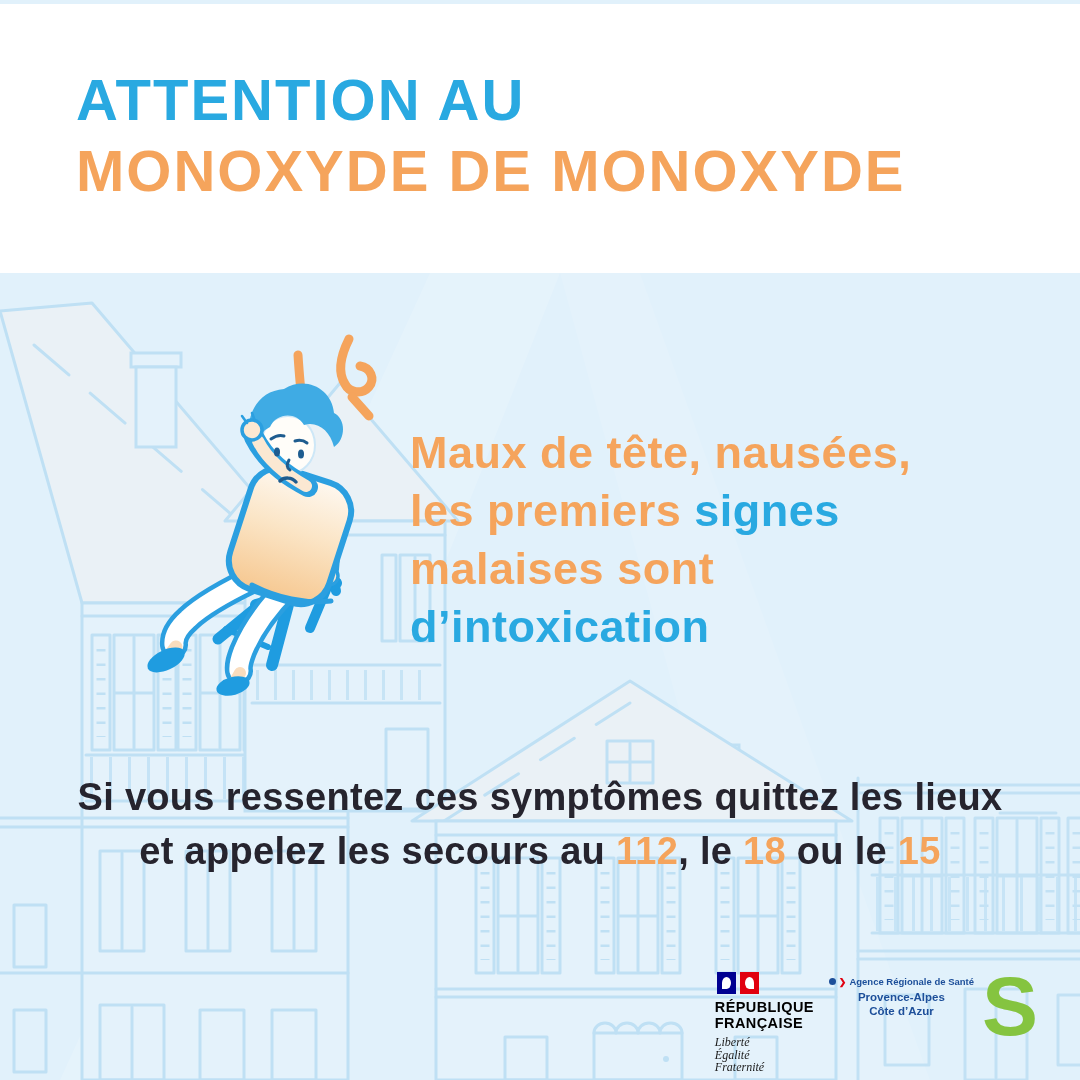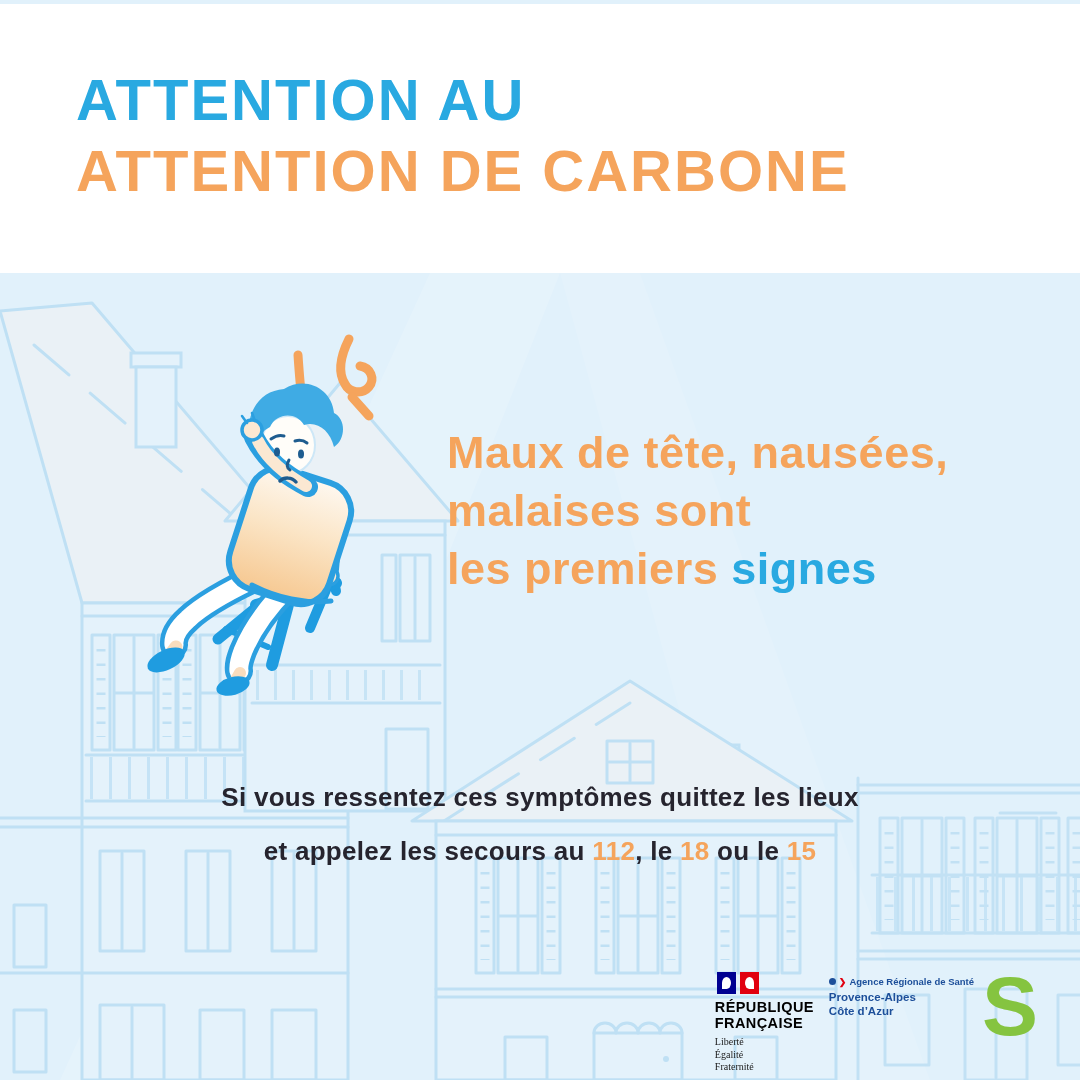--- a/index.html
+++ b/index.html
@@ -18,60 +18,60 @@
   .white-band{position:absolute;left:0;top:4px;width:1080px;height:269px;background:#ffffff;}
   .title{position:absolute;left:76px;top:64px;font-weight:bold;font-size:58px;
          letter-spacing:2px;line-height:71px;white-space:nowrap;}
   .title-l1{color:var(--blue);}
   .title-l2{color:var(--orange);}
   .bg-svg{position:absolute;left:0;top:273px;width:1080px;height:807px;display:block;}
   .bl{stroke:var(--line_blue);stroke-width:3;fill:none;stroke-linecap:round;stroke-linejoin:round;}
   .blf{stroke:var(--line_blue);stroke-width:3;fill:#EAF1F6;stroke-linejoin:round;}
   .facade{stroke:var(--line_blue);stroke-width:3;fill:#E4F2FB;}
   .symptoms{position:absolute;left:410px;top:424px;font-size:45px;font-weight:bold;
-            line-height:58px;letter-spacing:0.5px;color:var(--orange);white-space:nowrap;margin-left:37px;}
+            line-height:58px;letter-spacing:0.5px;color:var(--orange);white-space:nowrap;}
   .symptoms .blue-part{color:var(--blue);}
   .instructions{position:absolute;left:0;top:770px;width:1080px;text-align:center;
-                font-size:26px;font-weight:bold;line-height:54px;color:var(--dark);
+                font-size:38px;font-weight:bold;line-height:54px;color:var(--dark);
                 letter-spacing:0.3px;white-space:nowrap;}
   .instructions .dark{color:var(--dark);}
   .instructions .orange{color:var(--orange);}
   .logos{position:absolute;right:42px;top:972px;display:flex;gap:2px;align-items:flex-start;}
   .rf{width:112px;color:#000;}
   .rf-flag{display:flex;gap:4px;margin-left:2px;margin-bottom:5px;align-items:center;}
   .rf-flag .b{width:19px;height:22px;background:var(--rf_blue);position:relative;}
   .rf-flag .b::after{content:"";position:absolute;left:5px;top:5px;width:9px;height:12px;
       border-radius:50% 50% 50% 0;background:#fff;}
   .rf-flag .r{width:19px;height:22px;background:var(--rf_red);position:relative;}
   .rf-flag .r::after{content:"";position:absolute;left:5px;top:5px;width:9px;height:12px;
       border-radius:50% 50% 0 50%;background:#fff;}
   .rf-name{font-size:14.5px;font-weight:bold;line-height:16px;letter-spacing:0.4px;}
-  .rf-motto{margin-top:5px;font-family:"Liberation Serif", serif;
-            font-size:10px;line-height:12.5px;color:#1a1a1a;}
+  .rf-motto{margin-top:5px;font-family:"Liberation Serif", serif;font-style:italic;
+            font-size:12px;line-height:12.5px;color:#1a1a1a;}
   .ars{position:relative;padding-right:64px;min-height:92px;}
   .ars-word{font-size:50px;font-weight:bold;color:var(--ars_blue);line-height:42px;letter-spacing:-2px;}
   .ars-s{position:absolute;right:0;top:-8px;font-size:84px;line-height:84px;font-weight:bold;
          color:var(--ars_green);letter-spacing:0;}
   .ars-tag{position:relative;z-index:2;display:flex;align-items:center;gap:3px;margin-top:4px;
            font-size:9.5px;font-weight:bold;color:var(--ars_blue);white-space:nowrap;}
   .ars-dot{width:7px;height:7px;border-radius:50%;background:var(--ars_blue);display:inline-block;}
   .ars-chev{color:var(--rf_red);font-size:9px;}
   .ars-region{position:relative;z-index:2;font-size:11.5px;font-weight:bold;
-              color:var(--ars_blue);line-height:14px;margin-top:3px;}
+              color:var(--ars_blue);line-height:14px;margin-top:3px;text-align:center;}
 </style>
 </head>
 <body>
 
 <div class="poster">
 
   <div class="white-band"></div>
 
   <div class="title">
     <div class="title-l1">ATTENTION AU</div>
-    <div class="title-l2">ATTENTION DE CARBONE</div>
+    <div class="title-l2">MONOXYDE DE MONOXYDE</div>
   </div>
 
   <svg class="bg-svg" viewBox="0 0 1080 807" xmlns="http://www.w3.org/2000/svg">
     <defs>
       <linearGradient id="sweater" x1="0" y1="0" x2="0" y2="1">
         <stop offset="0" stop-color="#FEF8F0"></stop>
         <stop offset="0.45" stop-color="#FBE5C6"></stop>
         <stop offset="1" stop-color="#F6C891"></stop>
       </linearGradient>
       <g id="winU">
@@ -231,22 +231,23 @@
         <path d="M271,166 q7,-5 13,-3"></path>
         <path d="M295,168 q7,-2 12,2"></path>
         <path d="M289,187 q-4,7 1,10"></path>
         <path d="M280,208 c4,-4 12,-4 16,1" stroke-width="3.5"></path>
       </g>
     </g>
   </svg>
 
   <div class="symptoms">
     <div>Maux de tête, nausées,</div>
+    <div><span>les premiers </span><span class="blue-part">signes</span></div>
     <div>malaises sont</div>
-    <div><span>les premiers </span><span class="blue-part">signes</span></div>
+    <div class="blue-part">d’intoxication</div>
   </div>
 
   <div class="instructions">
     <div>Si vous ressentez ces symptômes quittez les lieux</div>
     <div>
       <span class="dark">et appelez les secours au </span><span class="orange">112</span><span class="dark">, le </span><span class="orange">18</span><span class="dark"> ou le </span><span class="orange">15</span>
     </div>
   </div>
 
   <div class="logos">

